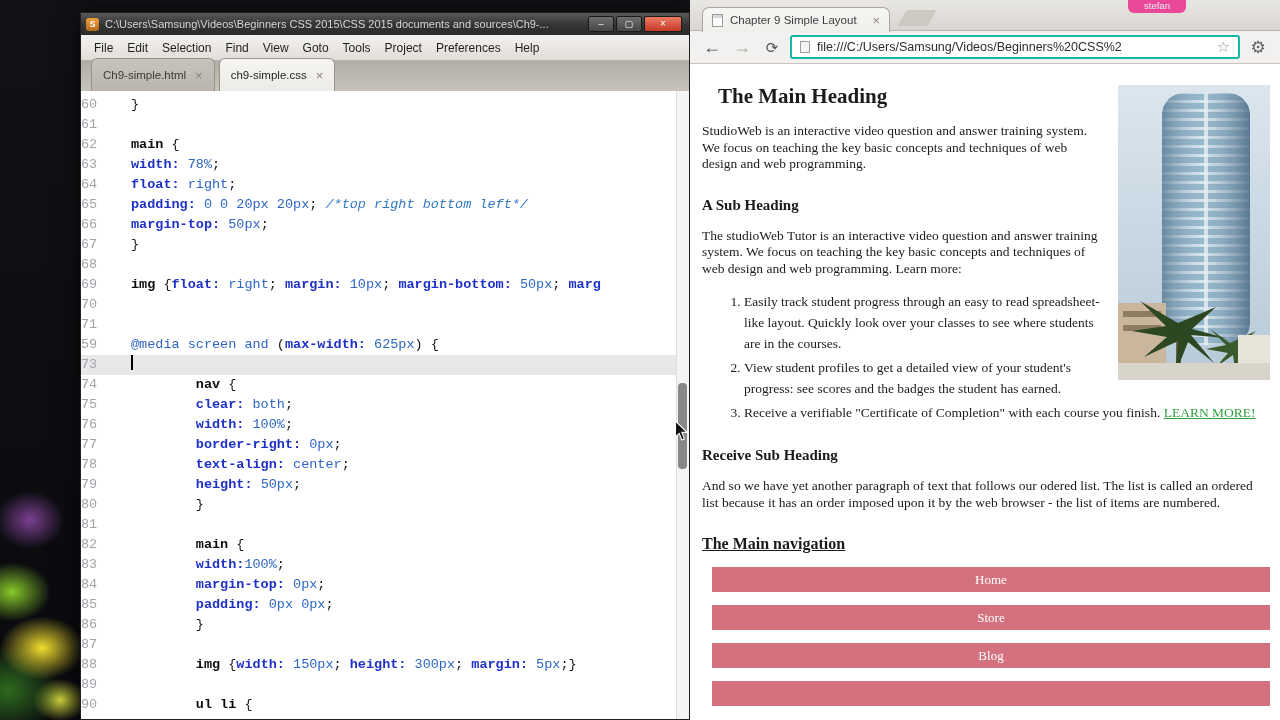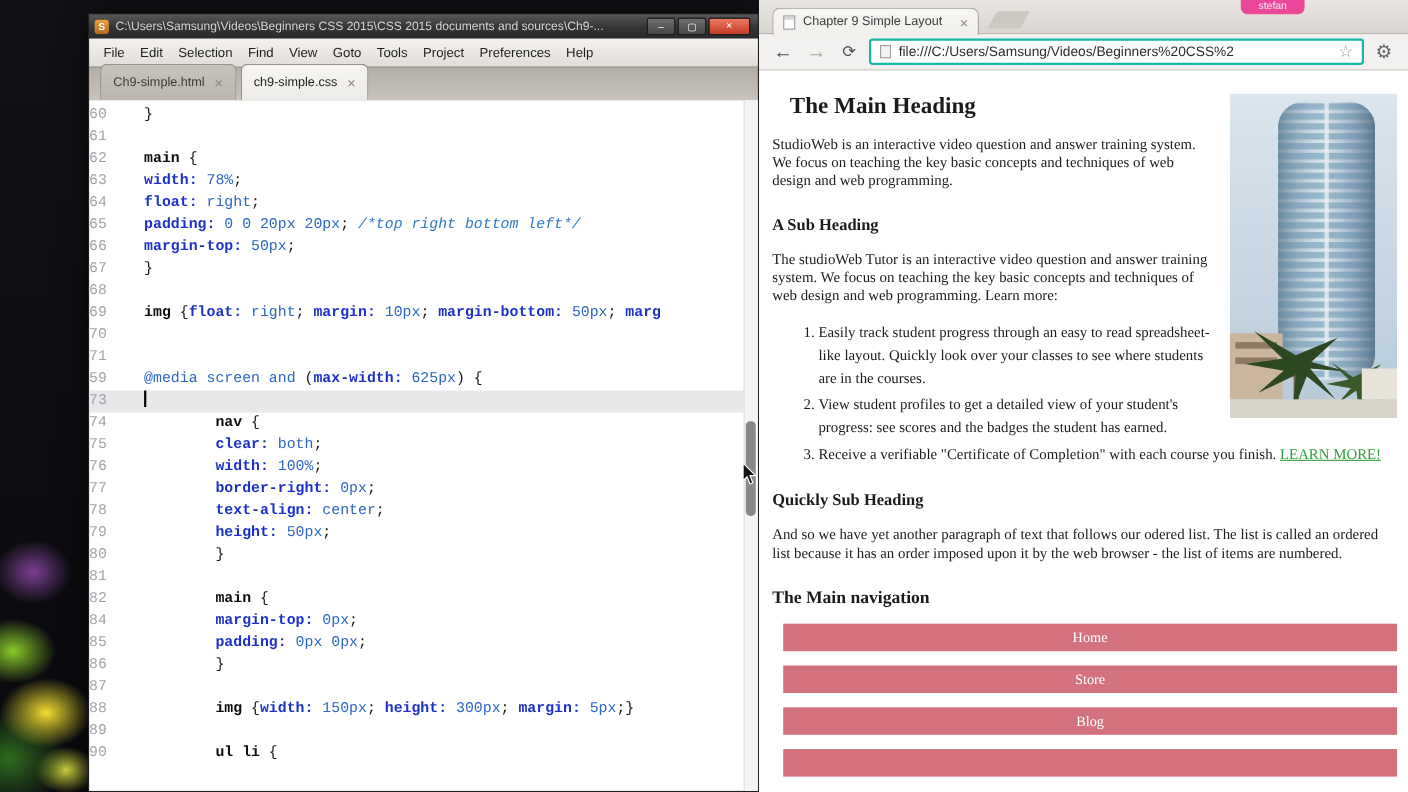--- a/index.html
+++ b/index.html
@@ -128,21 +128,21 @@
   
   .b-page {
     height:656px; overflow:hidden; padding:0 10px 0 12px;
     font-family:"Liberation Serif", serif; color:#1b1b1b; font-size:13.5px;
   }
   .photo-wrap { float:right; margin:21px 0 12px 14px; }
   .photo-wrap svg { display:block; }
   .page-h1 { font-size:21px; font-weight:bold; margin:20px 16px 14px; }
   .b-page p { margin:0 0 14px; line-height:16.5px; }
   .sub { font-size:15px; font-weight:bold; margin:24px 0 14px; }
-  .sub2 { font-size:16px; font-weight:bold; margin:24px 0 14px; }
+  .sub2 { font-size:16px; font-weight:bold; margin:24px 0 14px;text-decoration:underline; }
   .b-page ol { margin:0 0 16px 26px; padding-left:16px; }
   .b-page li { line-height:21px; margin-bottom:3px; }
   .learn { color:#2f9e3f; text-decoration:underline; cursor:pointer; }
   .nav-list { margin-left:10px; }
   .nav-btn {
     height:25px; margin-bottom:13px; background:#d4717e; color:#fff;
     display:flex; align-items:center; justify-content:center; font-size:13px;
   }
 </style>
 </head>
@@ -203,20 +203,21 @@
         <div class="code-line hl"><span class="lnum">73</span><span><span class="caret"></span></span></div>
         <div class="code-line"><span class="lnum">74</span><span><span class="tk-pl">        </span><span class="tk-sel">nav</span><span class="tk-pl"> {</span></span></div>
         <div class="code-line"><span class="lnum">75</span><span><span class="tk-pl">        </span><span class="tk-pr">clear:</span><span class="tk-va"> both</span><span class="tk-pl">;</span></span></div>
         <div class="code-line"><span class="lnum">76</span><span><span class="tk-pl">        </span><span class="tk-pr">width:</span><span class="tk-va"> 100%</span><span class="tk-pl">;</span></span></div>
         <div class="code-line"><span class="lnum">77</span><span><span class="tk-pl">        </span><span class="tk-pr">border-right:</span><span class="tk-va"> 0px</span><span class="tk-pl">;</span></span></div>
         <div class="code-line"><span class="lnum">78</span><span><span class="tk-pl">        </span><span class="tk-pr">text-align:</span><span class="tk-va"> center</span><span class="tk-pl">;</span></span></div>
         <div class="code-line"><span class="lnum">79</span><span><span class="tk-pl">        </span><span class="tk-pr">height:</span><span class="tk-va"> 50px</span><span class="tk-pl">;</span></span></div>
         <div class="code-line"><span class="lnum">80</span><span><span class="tk-pl">        }</span></span></div>
         <div class="code-line"><span class="lnum">81</span><span></span></div>
         <div class="code-line"><span class="lnum">82</span><span><span class="tk-pl">        </span><span class="tk-sel">main</span><span class="tk-pl"> {</span></span></div>
+        <div class="code-line"><span class="lnum">83</span><span><span class="tk-pl">        </span><span class="tk-pr">width:</span><span class="tk-va">100%</span><span class="tk-pl">;</span></span></div>
         <div class="code-line"><span class="lnum">84</span><span><span class="tk-pl">        </span><span class="tk-pr">margin-top:</span><span class="tk-va"> 0px</span><span class="tk-pl">;</span></span></div>
         <div class="code-line"><span class="lnum">85</span><span><span class="tk-pl">        </span><span class="tk-pr">padding:</span><span class="tk-va"> 0px 0px</span><span class="tk-pl">;</span></span></div>
         <div class="code-line"><span class="lnum">86</span><span><span class="tk-pl">        }</span></span></div>
         <div class="code-line"><span class="lnum">87</span><span></span></div>
         <div class="code-line"><span class="lnum">88</span><span><span class="tk-pl">        </span><span class="tk-sel">img</span><span class="tk-pl"> {</span><span class="tk-pr">width:</span><span class="tk-va"> 150px</span><span class="tk-pl">; </span><span class="tk-pr">height:</span><span class="tk-va"> 300px</span><span class="tk-pl">; </span><span class="tk-pr">margin:</span><span class="tk-va"> 5px</span><span class="tk-pl">;}</span></span></div>
         <div class="code-line"><span class="lnum">89</span><span></span></div>
         <div class="code-line"><span class="lnum">90</span><span><span class="tk-pl">        </span><span class="tk-sel">ul li</span><span class="tk-pl"> {</span></span></div>
       </div>
     <div class="code-track">
       <div class="code-thumb"></div>
@@ -288,21 +289,21 @@
 
     <div class="sub">A Sub Heading</div>
     <p>The studioWeb Tutor is an interactive video question and answer training system. We focus on teaching the key basic concepts and techniques of web design and web programming. Learn more:</p>
 
     <ol>
         <li>Easily track student progress through an easy to read spreadsheet-like layout. Quickly look over your classes to see where students are in the courses. </li>
         <li>View student profiles to get a detailed view of your student's progress: see scores and the badges the student has earned. </li>
         <li>Receive a verifiable "Certificate of Completion" with each course you finish. <a class="learn">LEARN MORE!</a></li>
       </ol>
 
-    <div class="sub">Quickly Sub Heading</div>
+    <div class="sub">Receive Sub Heading</div>
     <p>And so we have yet another paragraph of text that follows our odered list. The list is called an ordered list because it has an order imposed upon it by the web browser - the list of items are numbered.</p>
 
     <div class="sub2">The Main navigation</div>
     <div class="nav-list">
         <div class="nav-btn">Home</div>
         <div class="nav-btn">Store</div>
         <div class="nav-btn">Blog</div>
         <div class="nav-btn"></div>
       </div>
   </div>

